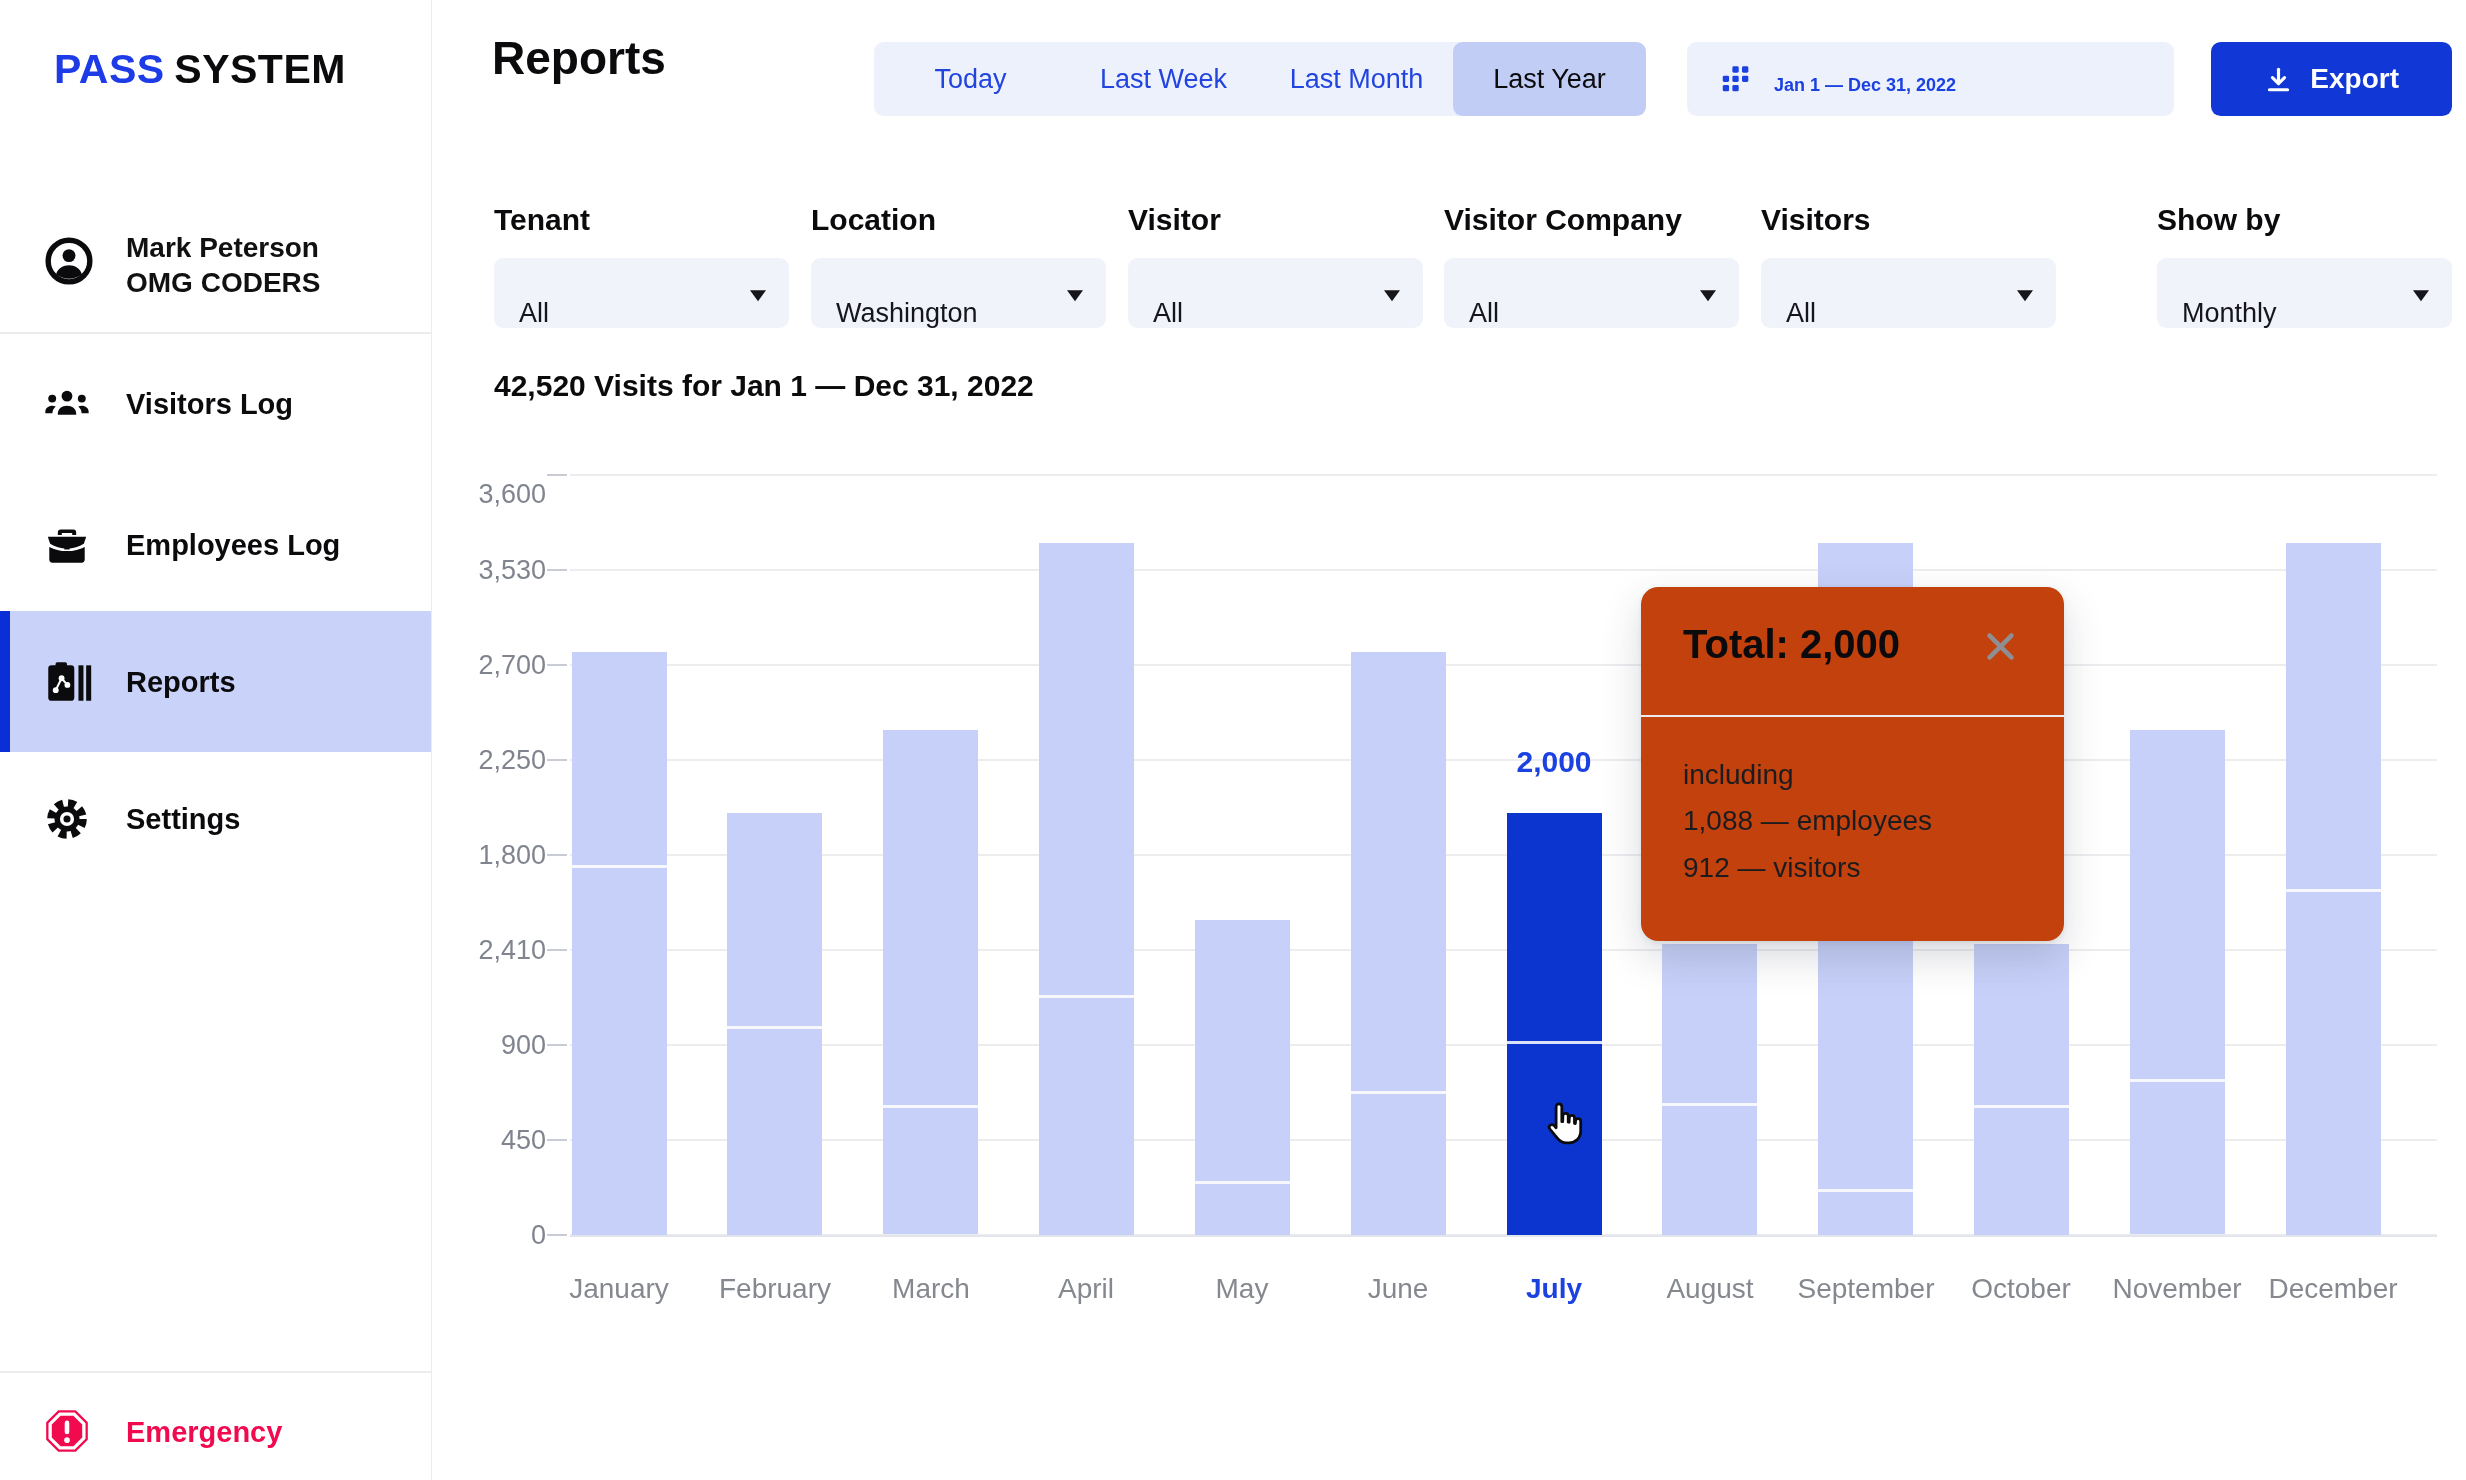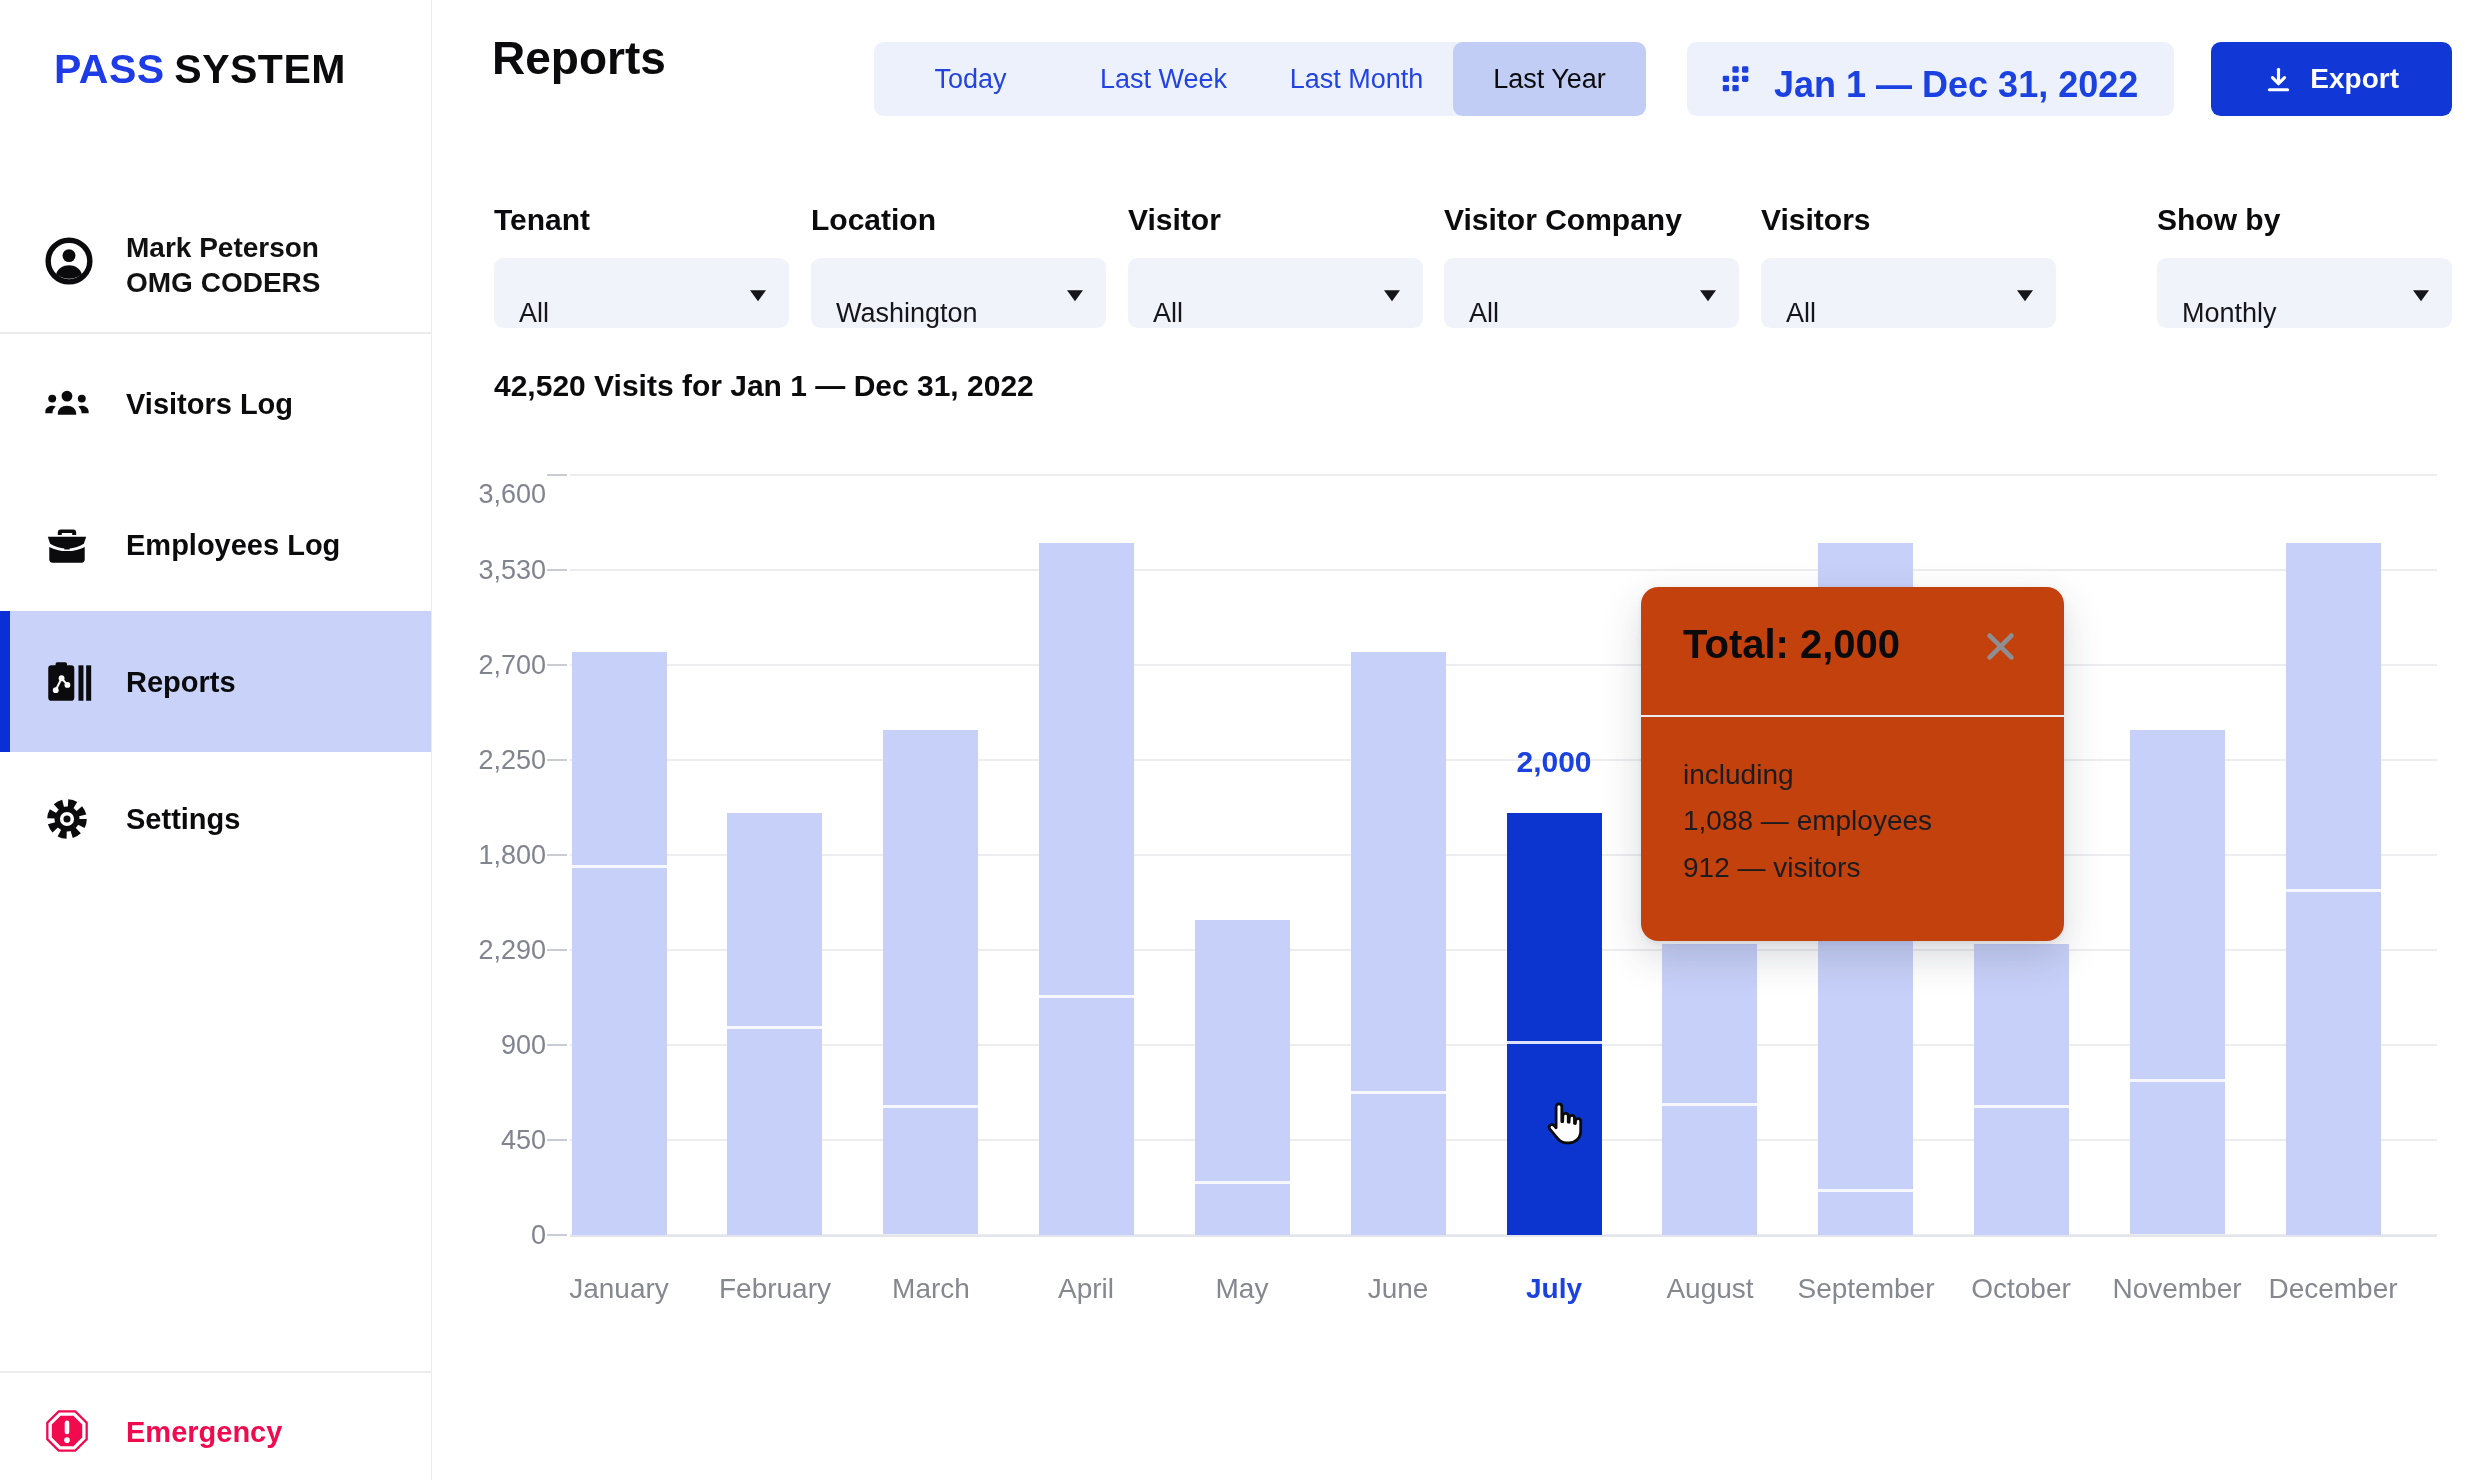--- a/index.html
+++ b/index.html
@@ -24,21 +24,21 @@
   .emergency .nicon{position:absolute;left:42px;top:23px;width:50px;height:50px;}
   .emergency .nlabel{position:absolute;left:126px;top:33px;font-size:29px;font-weight:700;color:#f10a4e;}
 
   
   .page-title{position:absolute;left:492px;top:31px;font-size:46px;font-weight:800;color:#0b0b0d;}
   .tab-group{position:absolute;left:874px;top:42px;width:772px;height:74px;background:#edf1fc;border-radius:9.7px;display:flex;}
   .tab{flex:1;display:flex;align-items:center;justify-content:center;font-size:27px;font-weight:400;color:#2244df;border-radius:9.7px;cursor:pointer;}
   .tab.active{background:#c2cdf6;color:#0b0b0d;}
   .date-chip{position:absolute;left:1687px;top:42px;width:487px;height:74px;background:#edf1fc;border-radius:9.7px;display:flex;align-items:center;cursor:pointer;}
   .date-chip .cicon{margin-left:33px;width:33px;height:33px;}
-  .date-chip .ctext{margin-left:21px;font-size:36px;font-weight:700;color:#1b41e0;white-space:nowrap;margin-top:12px;}
+  .date-chip .ctext{margin-left:21px;font-size:18px;font-weight:700;color:#1b41e0;white-space:nowrap;margin-top:12px;}
   .export-btn{position:absolute;left:2211px;top:42px;width:241px;height:74px;background:#1137d6;border-radius:9.7px;display:flex;align-items:center;justify-content:center;cursor:pointer;}
   .export-btn .eicon{width:29px;height:29px;margin-right:17.4px;}
   .export-btn .etext{font-size:28px;font-weight:700;color:#fff;}
 
   
   .filter{position:absolute;top:203px;width:295px;}
   .filter .flabel{font-size:30px;font-weight:700;color:#0b0b0d;}
   .filter .fselect{position:relative;margin-top:21px;height:70px;background:#f0f3fa;border-radius:9.7px;cursor:pointer;}
   .filter .fvalue{position:absolute;left:25px;top:50%;transform:translateY(-50%);font-size:27px;color:#16161a;margin-top:20px;}
   .filter .caret{position:absolute;right:23px;top:50%;transform:translateY(-25%);width:0;height:0;border-left:8.7px solid transparent;border-right:8.7px solid transparent;border-top:11.6px solid #16161a;}
@@ -249,21 +249,21 @@
       <div class="tick-dash" style="top: 664px;"></div>
       <div class="ytick" style="left: 430px; top: 665px;">2,700</div>
       <div class="gridline" style="top: 759px;"></div>
       <div class="tick-dash" style="top: 759px;"></div>
       <div class="ytick" style="left: 430px; top: 760px;">2,250</div>
       <div class="gridline" style="top: 854px;"></div>
       <div class="tick-dash" style="top: 854px;"></div>
       <div class="ytick" style="left: 430px; top: 855px;">1,800</div>
       <div class="gridline" style="top: 949px;"></div>
       <div class="tick-dash" style="top: 949px;"></div>
-      <div class="ytick" style="left: 430px; top: 950px;">2,290</div>
+      <div class="ytick" style="left: 430px; top: 950px;">2,410</div>
       <div class="gridline" style="top: 1044px;"></div>
       <div class="tick-dash" style="top: 1044px;"></div>
       <div class="ytick" style="left: 430px; top: 1045px;">900</div>
       <div class="gridline" style="top: 1139px;"></div>
       <div class="tick-dash" style="top: 1139px;"></div>
       <div class="ytick" style="left: 430px; top: 1140px;">450</div>
       <div class="gridline" style="top: 1234px;"></div>
       <div class="tick-dash" style="top: 1234px;"></div>
       <div class="ytick" style="left: 430px; top: 1235px;">0</div>
       <div class="bar" style="left: 572px; top: 652px; width: 95px; height: 583px;"></div>

